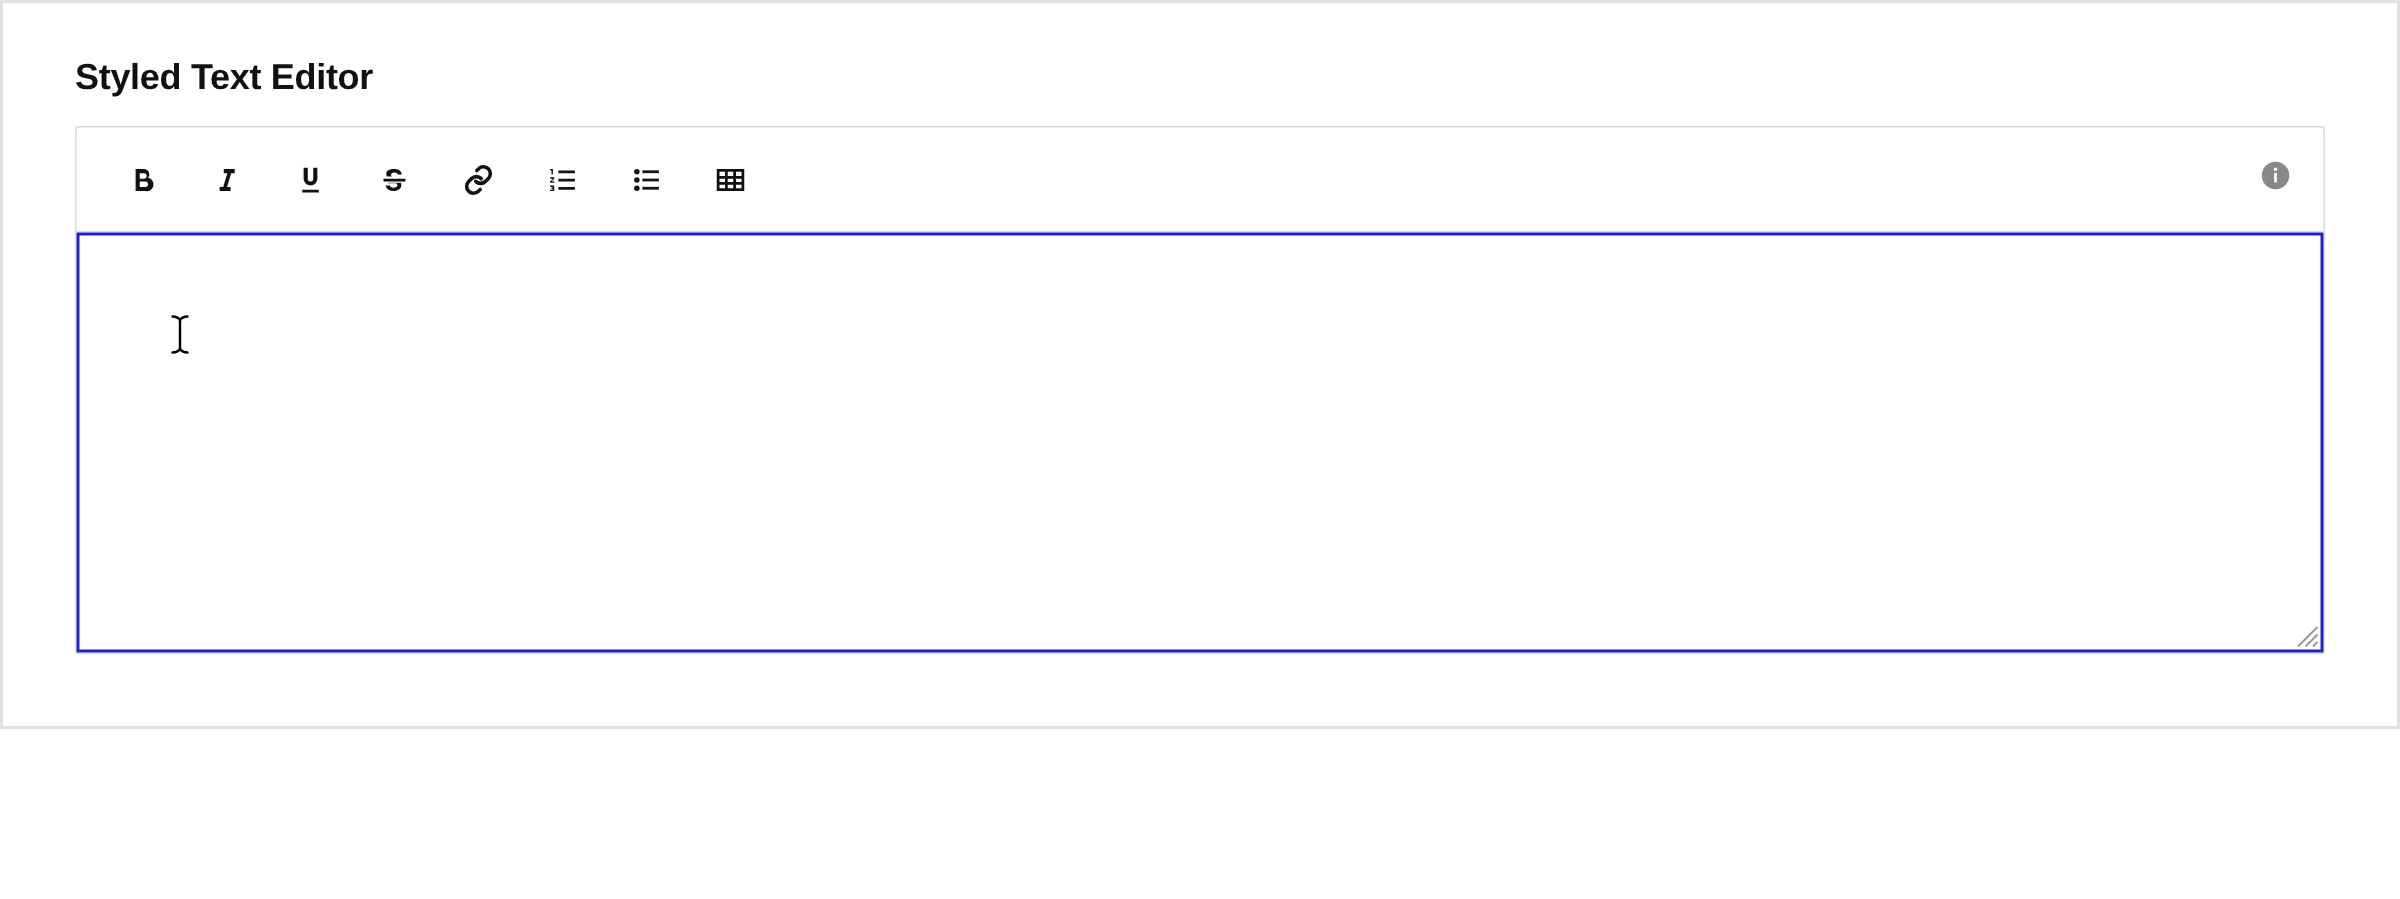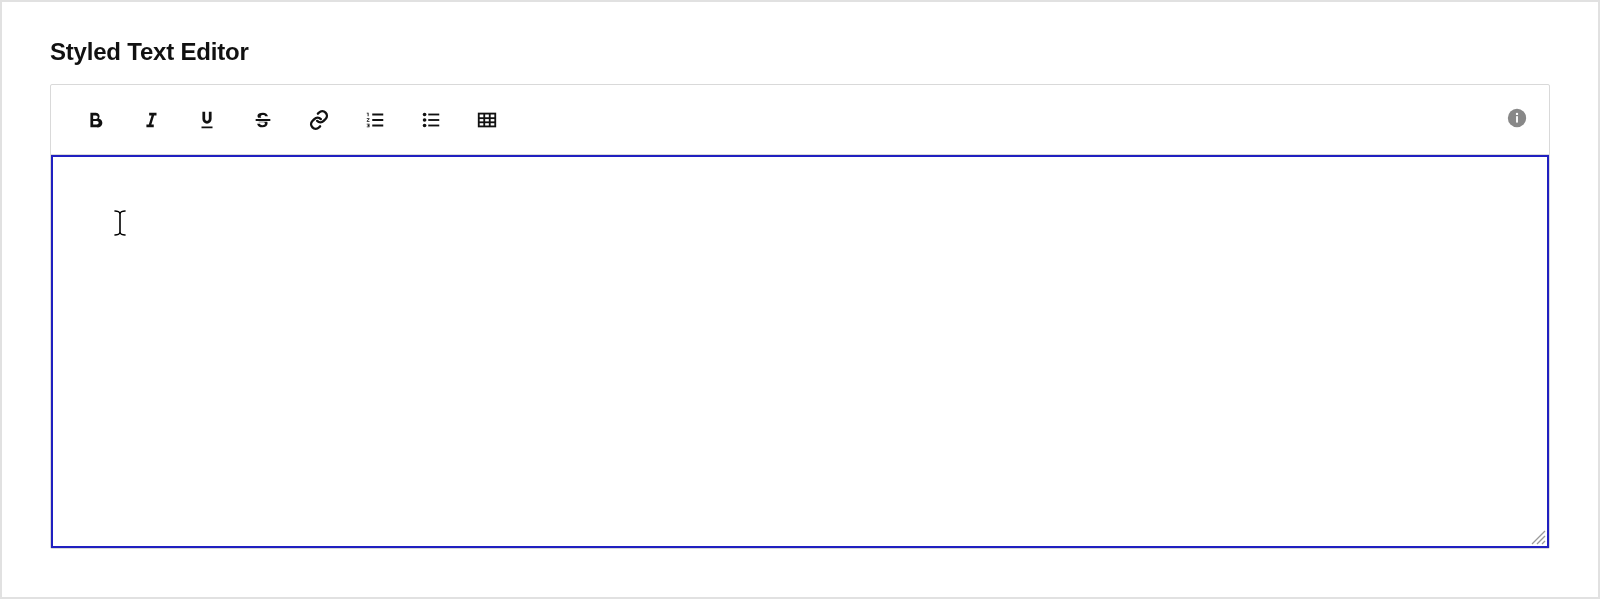--- a/index.html
+++ b/index.html
@@ -6,21 +6,21 @@
   html, body {
     margin: 0;
     padding: 0;
     width: 1600px;
     height: 599px;
     font-family: -apple-system, BlinkMacSystemFont, "Segoe UI", Helvetica, Arial, sans-serif;
     background: #fff;
   }
   .outer-frame {
     width: 1600px;
-    height: 599px;
+    height: 486px;
     border: 2px solid #e1e1e1;
     background: #fff;
     position: relative;
   }
   .section-title {
     position: absolute;
     top: 36px;
     left: 48px;
     font-size: 24px;
     font-weight: 800;

